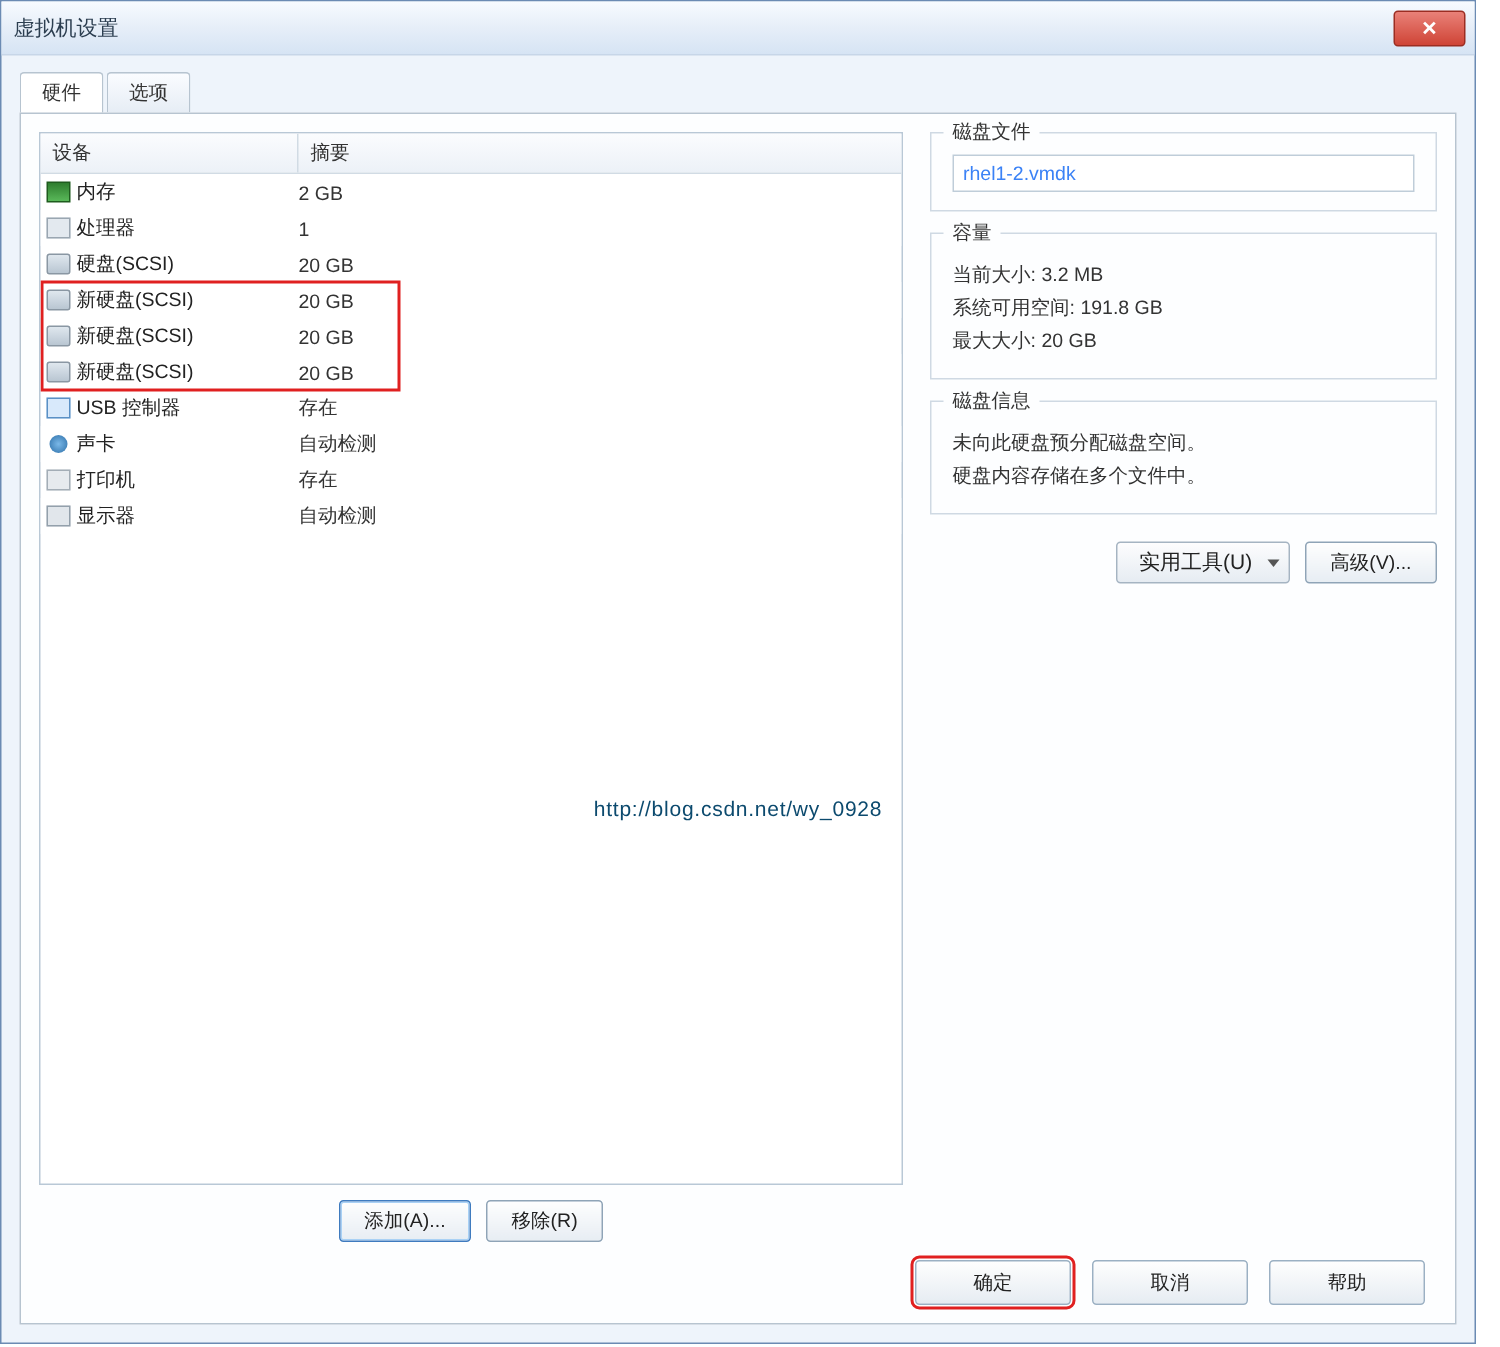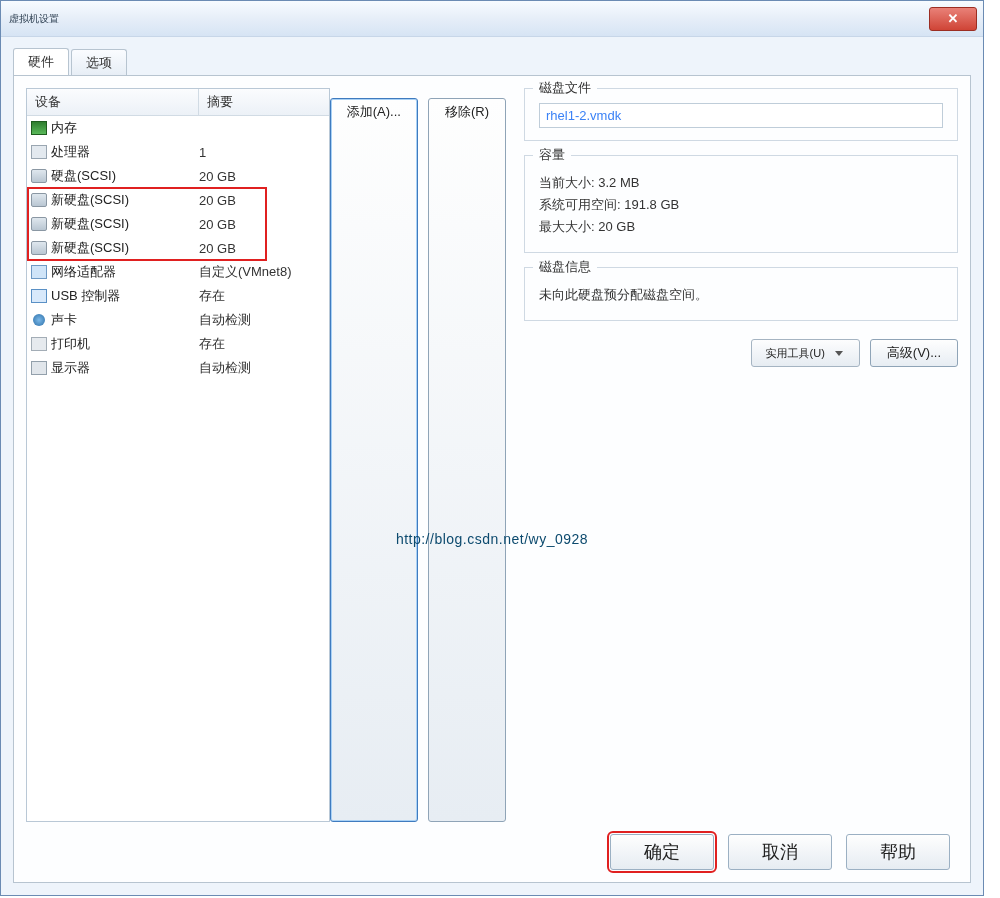--- a/index.html
+++ b/index.html
@@ -27,21 +27,21 @@
     height: 36px;
     background: linear-gradient(#f7fbff,#e6eef8 50%,#d6e4f4);
     display: flex;
     align-items: center;
     padding: 0 2px 0 8px;
     border-bottom: 1px solid #c7d6e8;
   }
   .titlebar .title {
     flex: 1;
     color: #2c3e50;
-    font-size: 10px;
+    font-size: 14px;
   }
   .close-btn {
     width: 48px; height: 24px;
     background: linear-gradient(#e98178,#cf4436);
     border: 1px solid #9b2d22;
     border-radius: 3px;
     color: #fff;
     display: flex; align-items: center; justify-content: center;
     cursor: pointer;
     font-weight: bold;
@@ -49,21 +49,21 @@
   }
   .client {
     flex: 1;
     padding: 10px 12px 12px 12px;
     display: flex;
     flex-direction: column;
   }
   
   .tabstrip {
     display: flex;
-    align-items: center;
+    align-items: flex-start;
     height: 28px;
   }
   .tab {
     border: 1px solid #b7c4d0;
     border-bottom: none;
     background: linear-gradient(#fafcff,#e6edf5);
     padding: 4px 14px 4px 14px;
     margin-right: 2px;
     border-top-left-radius: 3px;
     border-top-right-radius: 3px;
@@ -84,23 +84,23 @@
     display: flex;
     flex-direction: column;
   }
   .two-col {
     flex: 1;
     display: flex;
     gap: 18px;
     min-height: 0;
   }
   .col-left {
-    width: 480px;
-    display: flex;
-    flex-direction: row;
+    width: 576px;
+    display: flex;
+    flex-direction: column;
   }
   .col-right {
     flex: 1;
     display: flex;
     flex-direction: column;
   }
   
   .device-list-wrap {
     flex: 1;
     border: 1px solid #b9c8d6;
@@ -176,45 +176,45 @@
     background:#fff;
     padding:4px 6px;
     color:#3b82f6;
     font-size:13px;
   }
   .cap-line { margin:4px 0; color:#333; }
   .right-btns { display:flex; justify-content:flex-end; gap:10px; margin-top:4px; }
   .dropdown-btn {
     border:1px solid #a5b4c2;
     background:linear-gradient(#fdfdfe,#e6ecf2);
-    padding:4px 16px 4px 14px;
+    padding:4px 6px 4px 14px;
     border-radius:3px;
     display:flex; align-items:center; gap:10px;
     cursor:pointer;
-    font-size:11px;
+    font-size:14px;
   }
   .caret-down {
     width:0;height:0;border-left:4px solid transparent;border-right:4px solid transparent;border-top:5px solid #555;
   }
   
   .dialog-btns {
     display:flex;
     justify-content:flex-end;
     gap:14px;
     padding: 12px 8px 0 0;
   }
   .dlg-btn {
     width:104px;
     border:1px solid #9bb0c3;
     background:linear-gradient(#fefefe,#e6ecf2);
     padding:5px 0;
     text-align:center;
     border-radius:3px;
     cursor:pointer;
-    font-size:18px;
+    font-size:13px;
   }
   .dlg-btn.ok-outline { outline:2px solid #e02020; outline-offset:1px; }
   .watermark {
     position:absolute; left:50%; top:455px; transform:translateX(-50%);
     color:#0c4a6e; font-size:14px; pointer-events:none; letter-spacing:.5px;
   }
 </style>
 </head>
 <body>
 
@@ -243,20 +243,21 @@
               <div class="col-a">设备</div>
               <div class="col-b">摘要</div>
             </div>
             <div class="dev-rows" id="dev-rows">
               <div class="redbox"></div>
             <div class="dev-row">
                   <span class="icon-cell">
                     <span class="ico ico-mem"></span>
                   </span>
                   <span class="name-cell">内存</span>
+                  <span class="sum-cell">2 GB</span>
                 </div>
                 <div class="dev-row">
                   <span class="icon-cell">
                     <span class="ico ico-cpu"></span>
                   </span>
                   <span class="name-cell">处理器</span>
                   <span class="sum-cell">1</span>
                 </div>
                 <div class="dev-row">
                   <span class="icon-cell">
@@ -278,27 +279,20 @@
                   </span>
                   <span class="name-cell">新硬盘(SCSI)</span>
                   <span class="sum-cell">20 GB</span>
                 </div>
                 <div class="dev-row">
                   <span class="icon-cell">
                     <span class="ico ico-disk"></span>
                   </span>
                   <span class="name-cell">新硬盘(SCSI)</span>
                   <span class="sum-cell">20 GB</span>
-                </div>
-                <div class="dev-row">
-                  <span class="icon-cell">
-                    <span class="ico ico-net"></span>
-                  </span>
-                  <span class="name-cell">网络适配器</span>
-                  <span class="sum-cell">自定义(VMnet8)</span>
                 </div>
                 <div class="dev-row">
                   <span class="icon-cell">
                     <span class="ico ico-usb"></span>
                   </span>
                   <span class="name-cell">USB 控制器</span>
                   <span class="sum-cell">存在</span>
                 </div>
                 <div class="dev-row">
                   <span class="icon-cell">
@@ -347,20 +341,21 @@
             </div>
             <div class="cap-line">
               <span>最大大小:</span>
               <span>20 GB</span>
             </div>
           </div>
 
           <div class="groupbox">
             <span class="legend">磁盘信息</span>
             <div class="cap-line">未向此硬盘预分配磁盘空间。</div>
+            <div class="cap-line">硬盘内容存储在多个文件中。</div>
           </div>
 
           <div class="right-btns">
             <div class="dropdown-btn">
               <span>实用工具(U)</span>
               <span class="caret-down"></span>
             </div>
             <div class="btn">高级(V)...</div>
           </div>
         </div>

